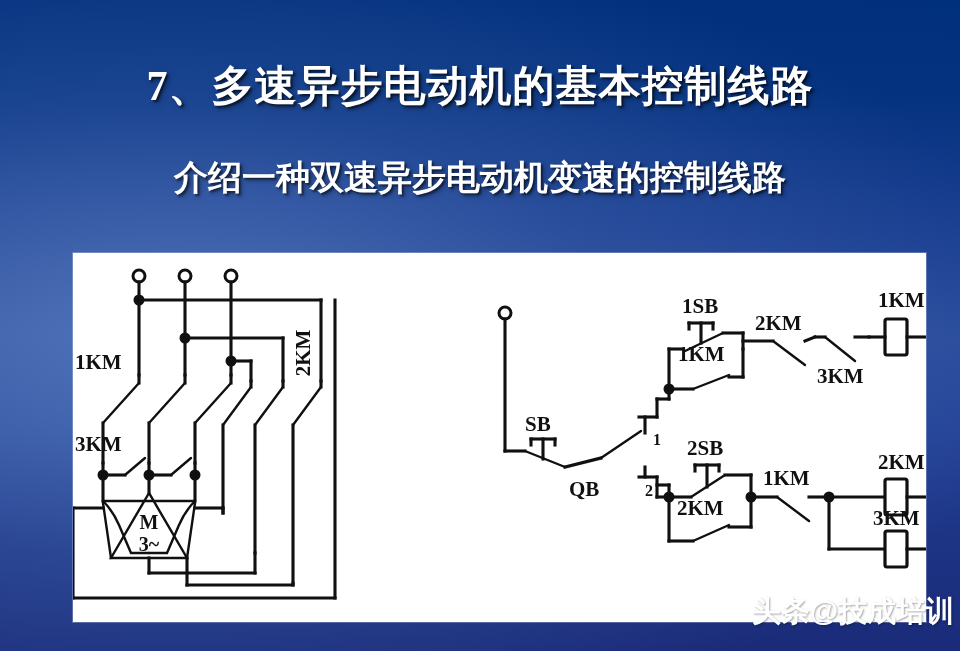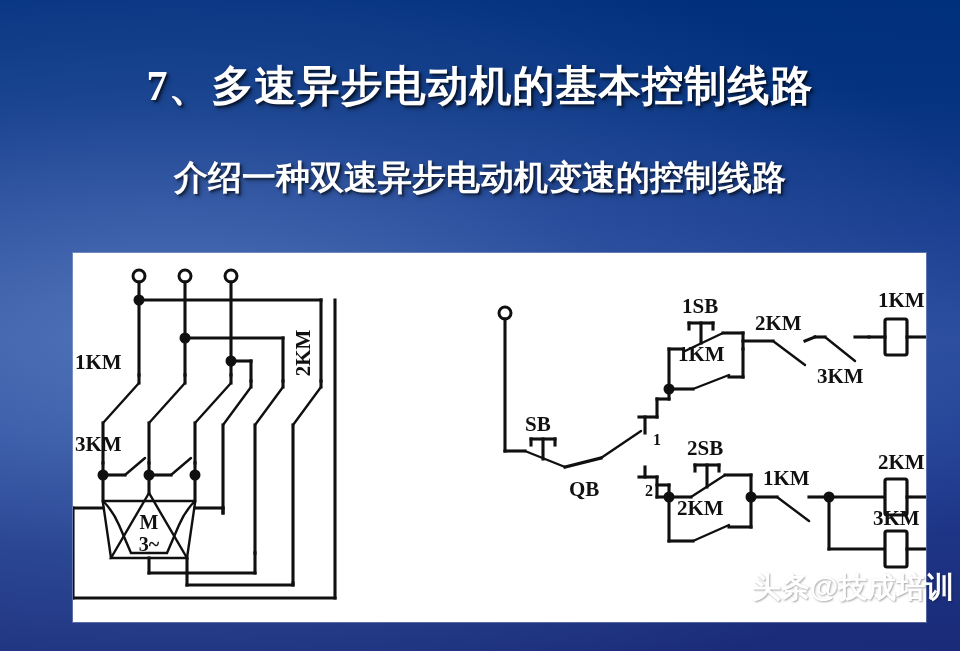--- a/index.html
+++ b/index.html
@@ -43,21 +43,21 @@
     font-family:"Liberation Serif",serif;font-weight:700;
     fill:#111111;font-size:21px;
   }
   .lbl-sm{font-family:"Liberation Serif",serif;font-weight:700;fill:#111;font-size:16px;}
   .lbl-v{
     font-family:"Liberation Serif",serif;font-weight:700;fill:#111;font-size:21px;
   }
   .motor-txt{font-family:"Liberation Serif",serif;font-weight:700;fill:#111;font-size:20px;}
   
   #watermark{
-    position:absolute;left:752px;top:568px;
+    position:absolute;left:752px;top:592px;
     font-family:"Liberation Sans",sans-serif;
     font-size:29px;font-weight:700;color:#ffffff;letter-spacing:0px;
     text-shadow:1px 1px 2px rgba(0,0,0,0.35);
     white-space:nowrap;
   }
   #watermark-ghost{
     position:absolute;left:800px;top:586px;
     font-family:"Liberation Sans",sans-serif;
     font-size:27px;font-weight:700;color:rgba(255,255,255,0.30);
     white-space:nowrap;

